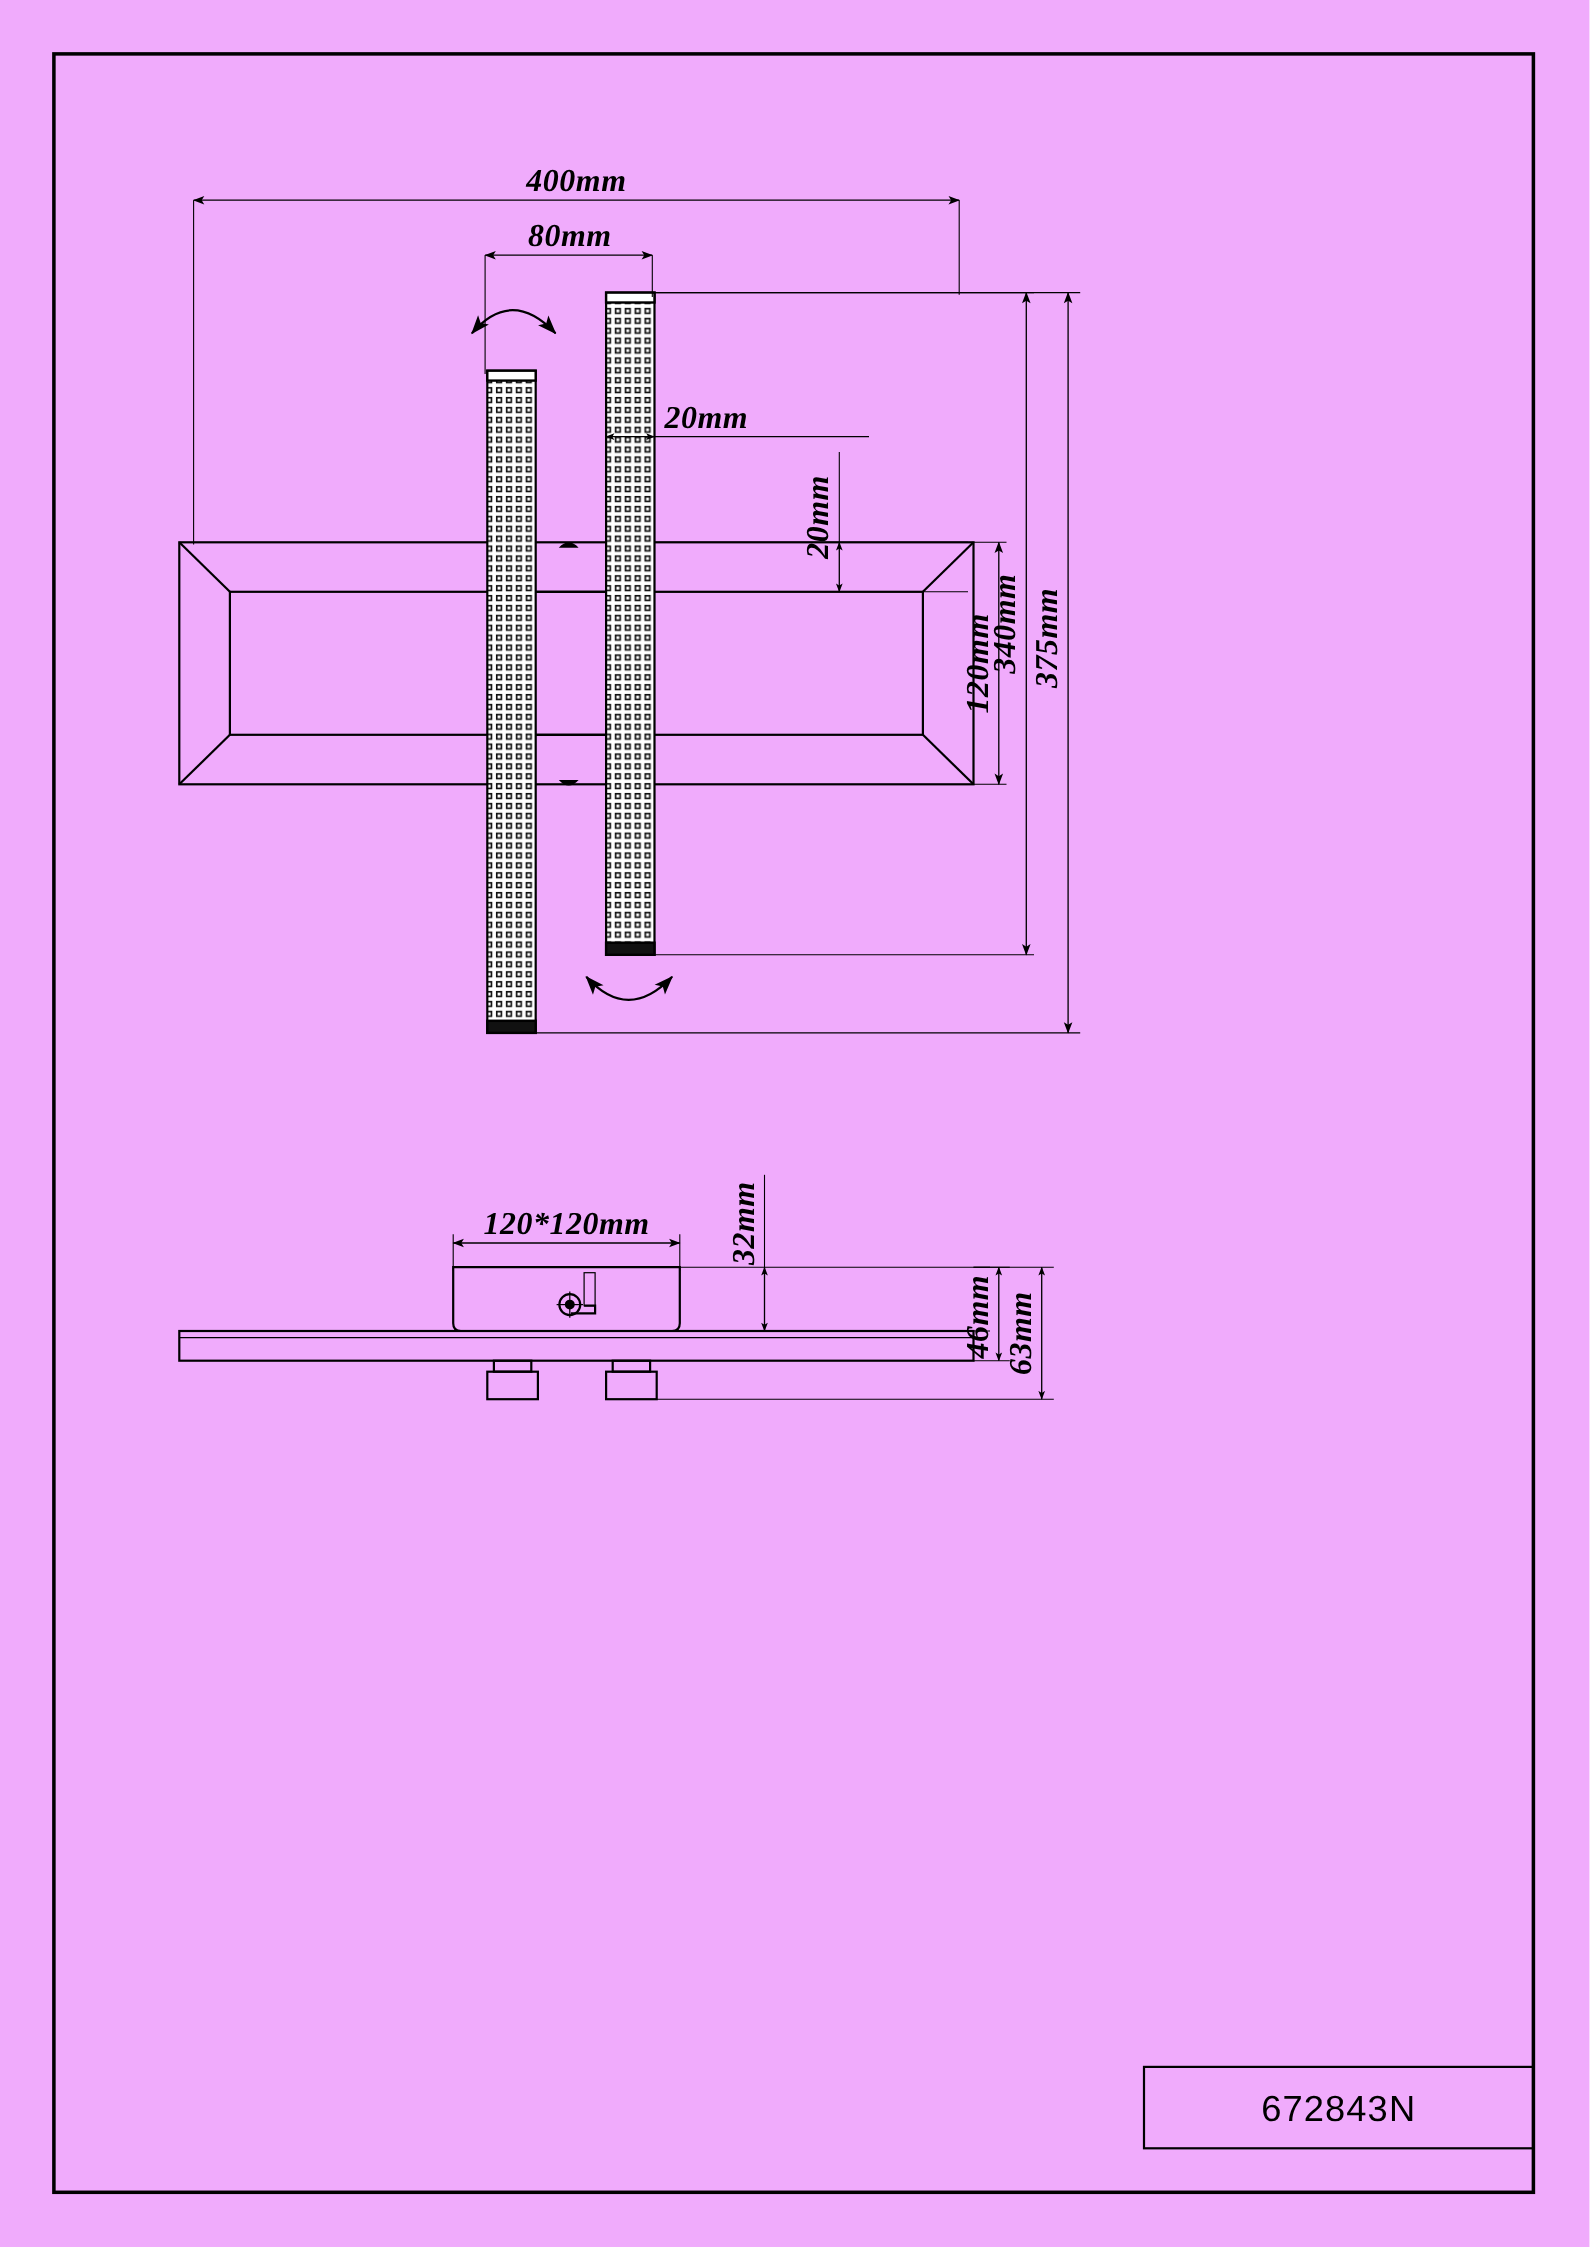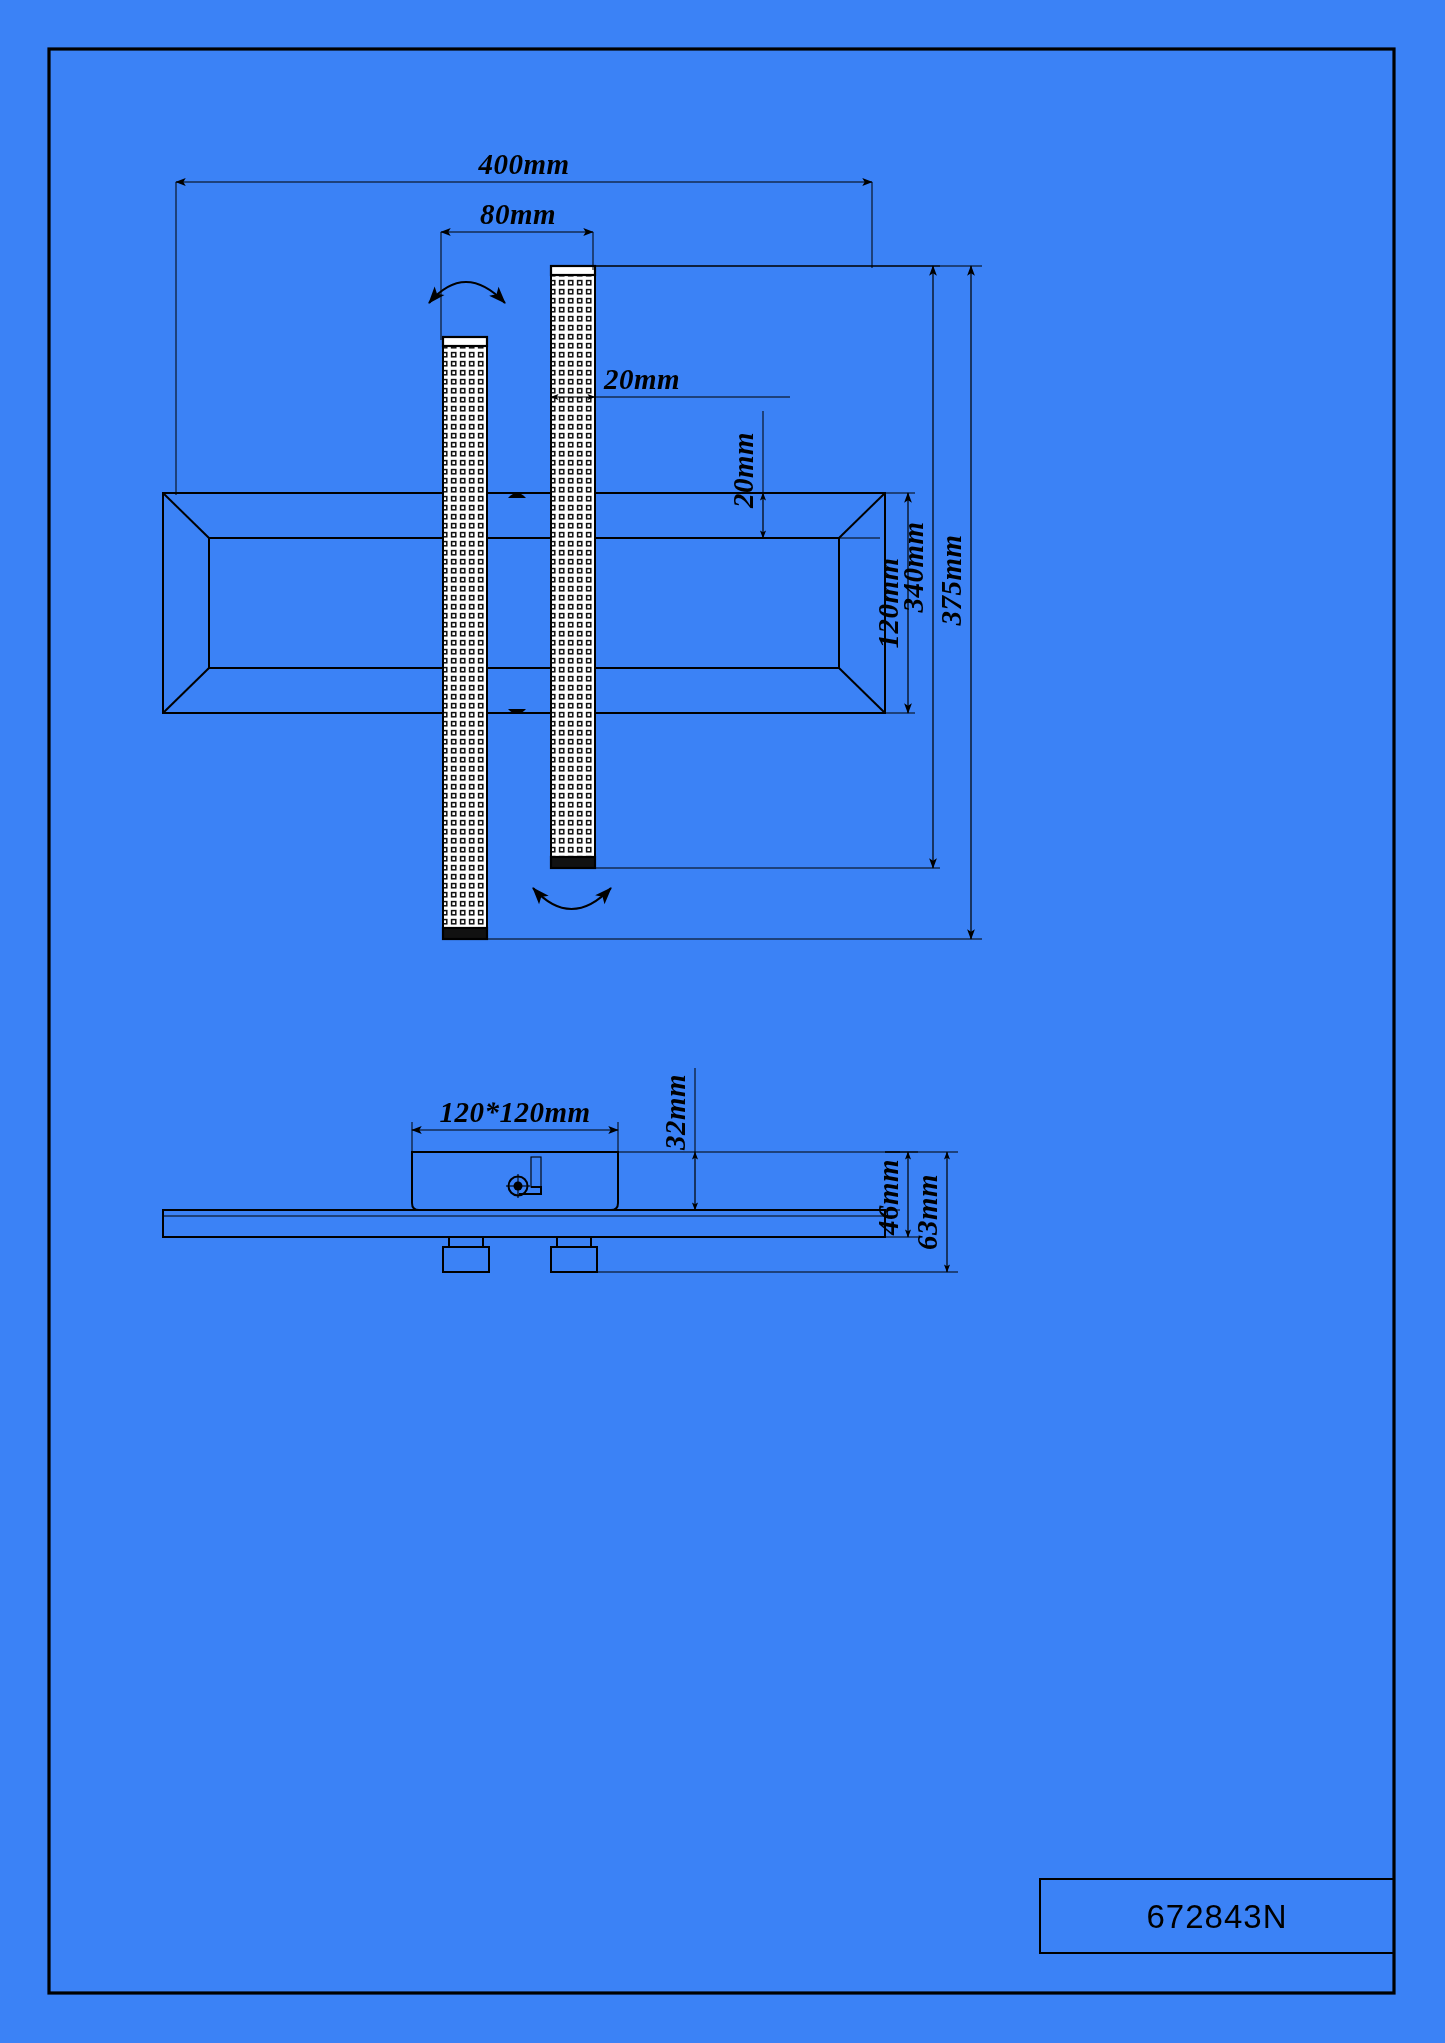--- a/index.html
+++ b/index.html
@@ -8,21 +8,21 @@
     padding: 0;
     background: #ffffff;
   }
   body {
     font-family: "Liberation Sans", sans-serif;
   }
   #sheet {
     position: relative;
     width: 1445px;
     height: 2043px;
-    background: #3b82f6;
+    background: #f0abfc;
     overflow: hidden;
   }
   #sheet svg {
     display: block;
   }
   .dimtext {
     font-family: "Liberation Serif", serif;
     font-style: italic;
     font-weight: bold;
     font-size: 29px;

